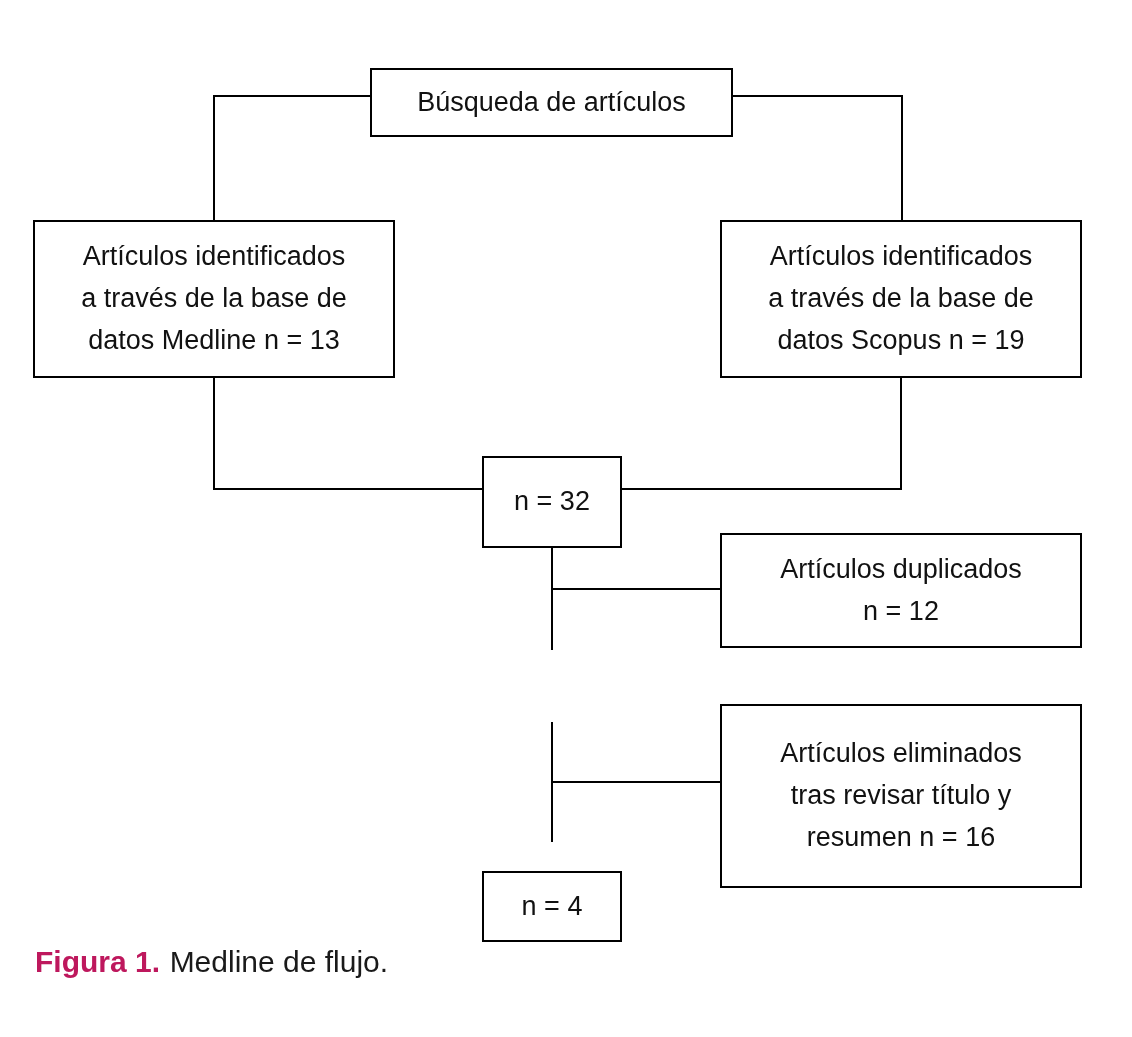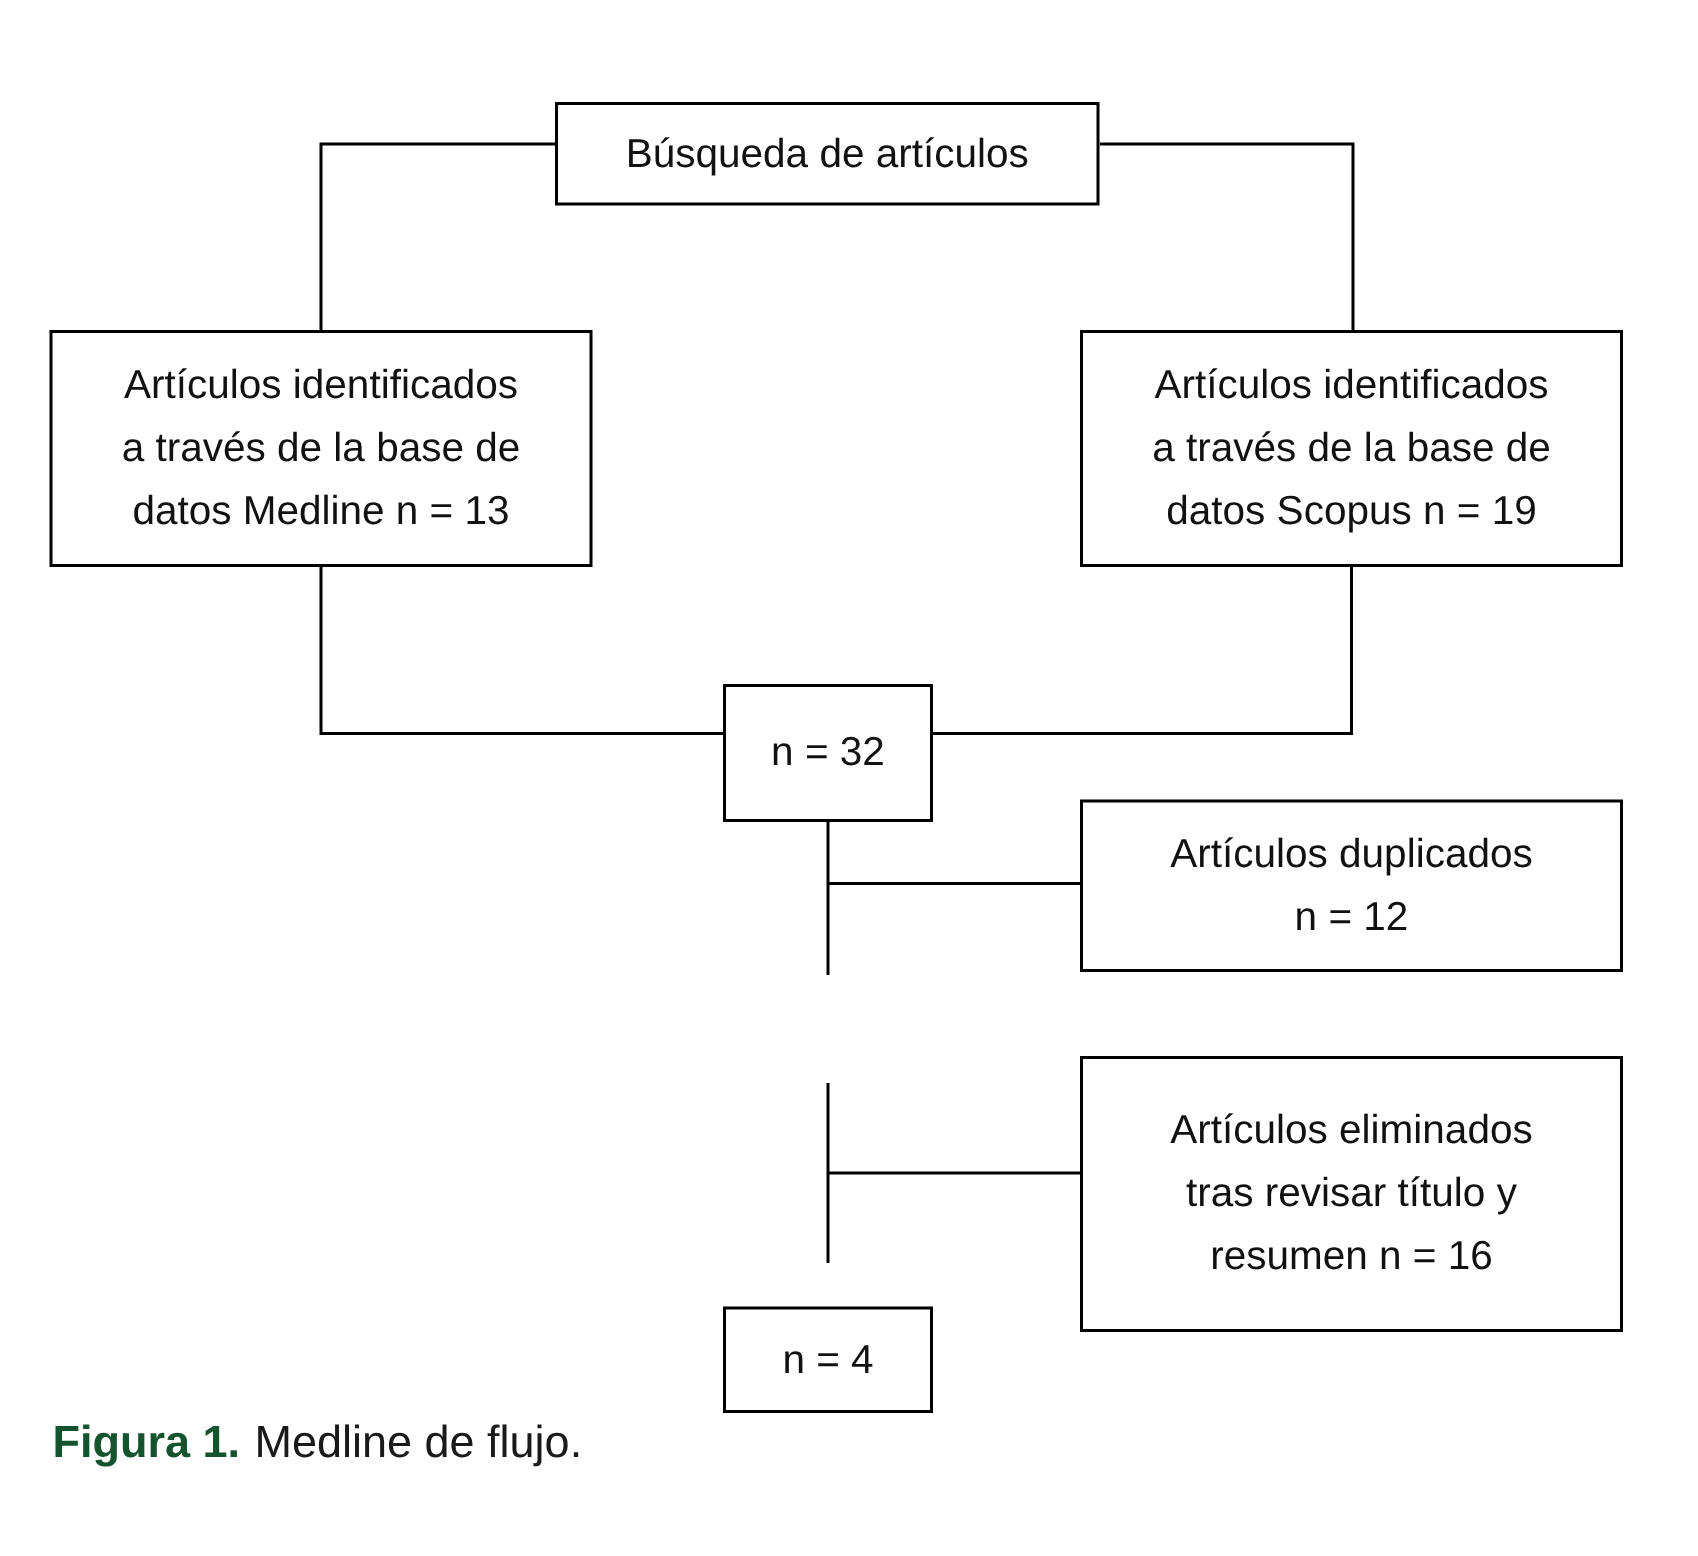--- a/index.html
+++ b/index.html
@@ -109,16 +109,16 @@
     <span class="node-label">Artículos eliminados
 tras revisar título y
 resumen n = 16</span>
   </div>
 
   <div class="node" style="left:482px; top:842px; width:140px; height:71px;margin-top:29px;">
     <span class="node-label">n = 4</span>
   </div>
 
   <div class="caption">
-    <span class="caption-label" style="color: #14532d;">Figura 1.</span><span class="caption-text">Medline de flujo.</span>
+    <span class="caption-label" style="color: #be185d;">Figura 1.</span><span class="caption-text">Medline de flujo.</span>
   </div>
 
 </div>
 
 </body></html>

